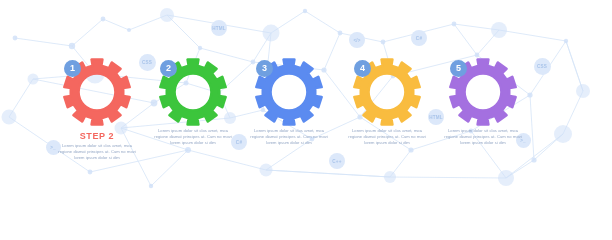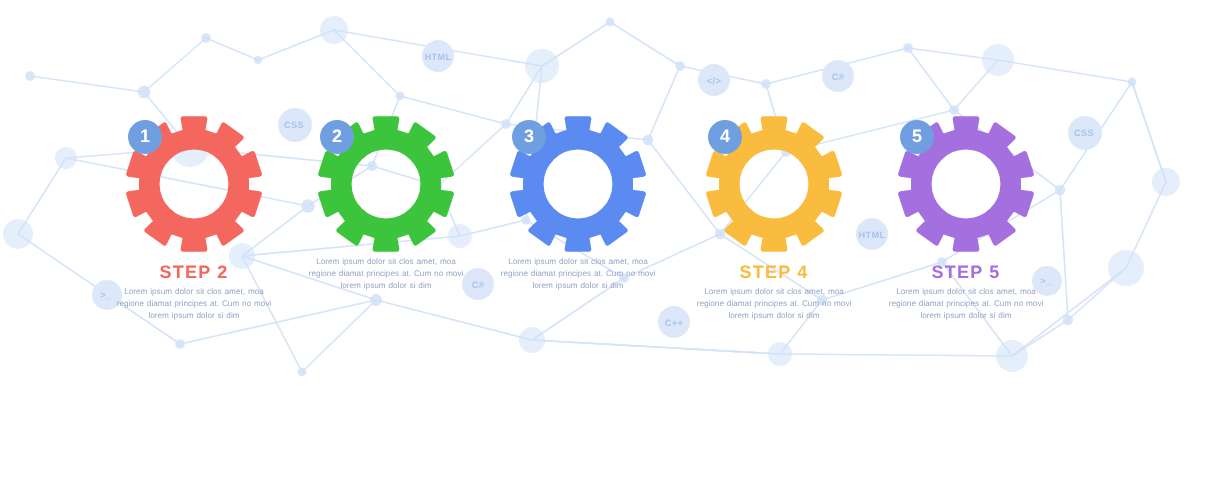--- a/index.html
+++ b/index.html
@@ -247,28 +247,26 @@
         </div>
         <div class="step-body" style="color: rgb(147, 166, 196);">Lorem ipsum dolor sit clos amet, moa regione diamat principes at. Cum no movi lorem ipsum dolor si dim</div>
       </div>
       <div class="step" style="left: 339px;">
         <div class="gear-wrap">
           <svg class="gear-svg" viewBox="0 0 68 68">
             <path d="M 28.63 1.44 L 39.37 1.44 L 38.31 7.85 L 45.88 10.31 L 48.80 4.50 L 57.48 10.81 L 52.86 15.38 L 57.54 21.82 L 63.31 18.83 L 66.63 29.04 L 60.20 30.02 L 60.20 37.98 L 66.63 38.96 L 63.31 49.17 L 57.54 46.18 L 52.86 52.62 L 57.48 57.19 L 48.80 63.50 L 45.88 57.69 L 38.31 60.15 L 39.37 66.56 L 28.63 66.56 L 29.69 60.15 L 22.12 57.69 L 19.20 63.50 L 10.52 57.19 L 15.14 52.62 L 10.46 46.18 L 4.69 49.17 L 1.37 38.96 L 7.80 37.98 L 7.80 30.02 L 1.37 29.04 L 4.69 18.83 L 10.46 21.82 L 15.14 15.38 L 10.52 10.81 L 19.20 4.50 L 22.12 10.31 L 29.69 7.85 Z M 52.5 34 A 18.5 18.5 0 1 0 15.5 34 A 18.5 18.5 0 1 0 52.5 34 Z" fill="#f9bc3f" fill-rule="evenodd" stroke="#f9bc3f" stroke-width="2.6" stroke-linejoin="round"></path>
           </svg>
           <div class="badge" style="background: rgb(111, 159, 224); color: rgb(255, 255, 255);">4</div>
         </div>
-        <div class="step-title" style="color: rgb(249, 188, 63);">STEP 4</div>
         <div class="step-body" style="color: rgb(147, 166, 196);">Lorem ipsum dolor sit clos amet, moa regione diamat principes at. Cum no movi lorem ipsum dolor si dim</div>
       </div>
       <div class="step" style="left: 435px;">
         <div class="gear-wrap">
           <svg class="gear-svg" viewBox="0 0 68 68">
             <path d="M 28.63 1.44 L 39.37 1.44 L 38.31 7.85 L 45.88 10.31 L 48.80 4.50 L 57.48 10.81 L 52.86 15.38 L 57.54 21.82 L 63.31 18.83 L 66.63 29.04 L 60.20 30.02 L 60.20 37.98 L 66.63 38.96 L 63.31 49.17 L 57.54 46.18 L 52.86 52.62 L 57.48 57.19 L 48.80 63.50 L 45.88 57.69 L 38.31 60.15 L 39.37 66.56 L 28.63 66.56 L 29.69 60.15 L 22.12 57.69 L 19.20 63.50 L 10.52 57.19 L 15.14 52.62 L 10.46 46.18 L 4.69 49.17 L 1.37 38.96 L 7.80 37.98 L 7.80 30.02 L 1.37 29.04 L 4.69 18.83 L 10.46 21.82 L 15.14 15.38 L 10.52 10.81 L 19.20 4.50 L 22.12 10.31 L 29.69 7.85 Z M 52.5 34 A 18.5 18.5 0 1 0 15.5 34 A 18.5 18.5 0 1 0 52.5 34 Z" fill="#a470e0" fill-rule="evenodd" stroke="#a470e0" stroke-width="2.6" stroke-linejoin="round"></path>
           </svg>
           <div class="badge" style="background: rgb(111, 159, 224); color: rgb(255, 255, 255);">5</div>
         </div>
-        <div class="step-title" style="color: rgb(164, 112, 224);">STEP 5</div>
         <div class="step-body" style="color: rgb(147, 166, 196);">Lorem ipsum dolor sit clos amet, moa regione diamat principes at. Cum no movi lorem ipsum dolor si dim</div>
       </div>
     </div>
 
 </div>
 
 </body></html>

